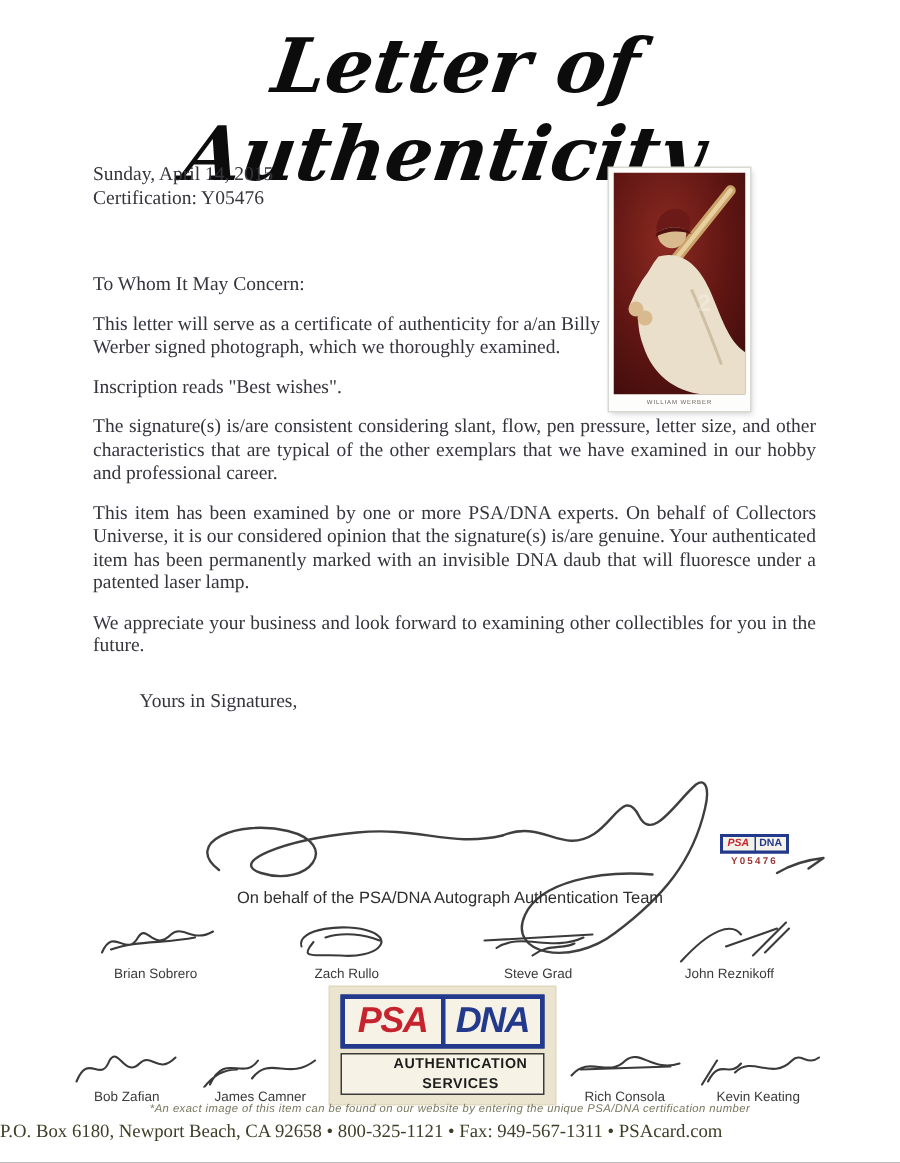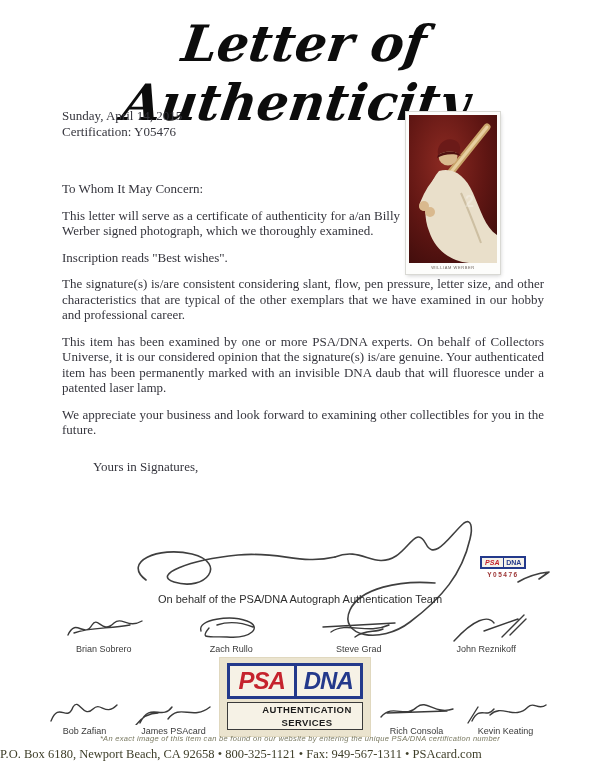--- a/index.html
+++ b/index.html
@@ -204,21 +204,21 @@
     <div class="signer">
       <svg class="squiggle" width="80" height="26" viewBox="0 0 80 26">
         <path d="M6,22 C14,2 22,24 28,8 C34,-2 38,20 48,10 C56,2 60,18 72,6"></path>
       </svg>
       <div class="signer-name">Bob Zafian</div>
     </div>
     <div class="signer">
       <svg class="squiggle" width="84" height="26" viewBox="0 0 84 26">
         <path d="M8,24 C18,2 30,22 40,8 M36,20 C48,4 60,22 78,8 M4,26 C10,18 18,14 26,14"></path>
       </svg>
-      <div class="signer-name">James PSAcard</div>
+      <div class="signer-name">James Camner</div>
     </div>
 
     <div class="stamp">
       <div class="stamp-logo">
         <span class="stamp-psa">PSA</span>
           <span class="stamp-dna">DNA</span>
       </div>
       <div class="stamp-sub">AUTHENTICATION SERVICES</div>
     </div>
 

